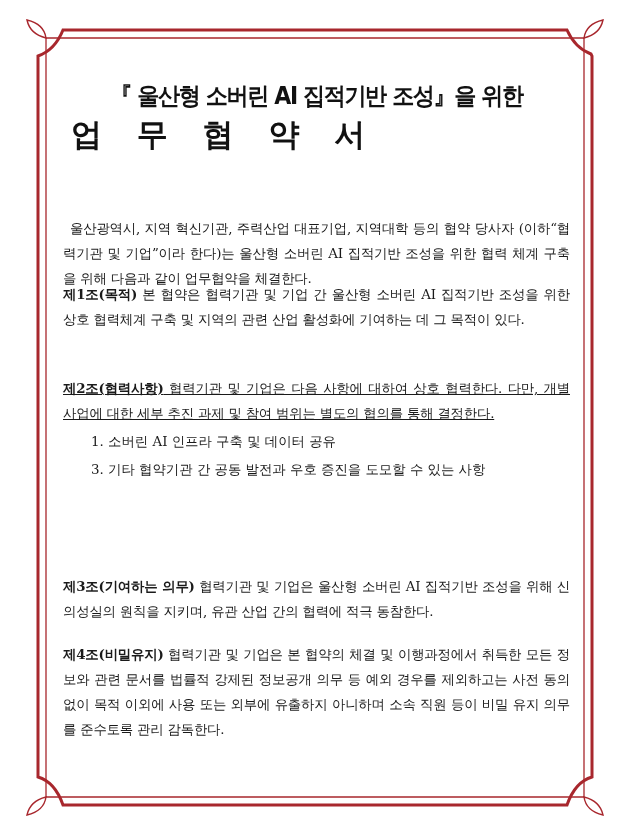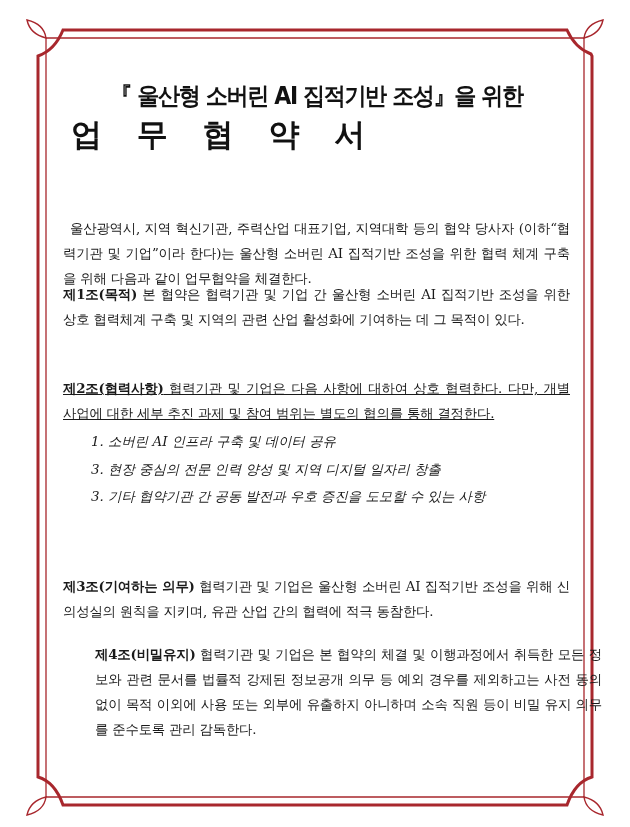--- a/index.html
+++ b/index.html
@@ -13,23 +13,23 @@
             color: #111; line-height: 32px; white-space: nowrap; }
   .title2 { position: absolute; left: 8px; top: 114px; width: 507px; text-align: left;
             font-family: "DejaVu Sans", "Liberation Sans", sans-serif; font-weight: bold;
             font-size: 31px; letter-spacing: 12px; color: #111; line-height: 40px; white-space: nowrap; }
   .body { position: absolute; left: 0; width: 507px; font-size: 13.4px; line-height: 25px;
           text-align: justify; text-align-last: left; letter-spacing: -0.2px; }
   .intro { top: 184px; text-indent: 7px; margin-top: 32px; }
   .art1 { top: 282px; }
   .art2 { top: 376px; text-decoration: underline; }
   .list { position: absolute; left: 28px; top: 428px; width: 470px; font-size: 13.4px; line-height: 27.5px; }
-  .list div { white-space: nowrap; font-style: italic; }
+  .list div { white-space: nowrap; }
   .art3 { top: 574px; }
-  .art4 { top: 642px; margin-left: 32px; }
+  .art4 { top: 642px; }
   .art-title { font-weight: bold; }
 </style>
 </head>
 <body>
 
 <svg class="frame" viewBox="0 0 630 827" xmlns="http://www.w3.org/2000/svg">
   <g fill="none" stroke="#a8272d">
 
     <path stroke-width="3" d="M63 30 L567 30 Q575 48 591 54 L592 56 L592 777 Q575 782 567 805 L63 805 Q55 782 38 777 L38 56 Q55 50 63 30 Z"></path>
 
@@ -51,21 +51,20 @@
   <div class="body art1">
     <span class="art-title">제1조(목적)</span><span> 본 협약은 협력기관 및 기업 간 울산형 소버린 AI 집적기반 조성을 위한 상호 협력체계 구축 및 지역의 관련 산업 활성화에 기여하는 데 그 목적이 있다.</span>
   </div>
 
   <div class="body art2">
     <span class="art-title">제2조(협력사항)</span><span> 협력기관 및 기업은 다음 사항에 대하여 상호 협력한다. 다만, 개별 사업에 대한 세부 추진 과제 및 참여 범위는 별도의 협의를 통해 결정한다.</span>
   </div>
 
   <div class="list">
     <div>1. 소버린 AI 인프라 구축 및 데이터 공유</div>
-    <div>3. 현장 중심의 전문 인력 양성 및 지역 디지털 일자리 창출</div>
     <div>3. 기타 협약기관 간 공동 발전과 우호 증진을 도모할 수 있는 사항</div>
   </div>
 
   <div class="body art3">
     <span class="art-title">제3조(기여하는 의무)</span><span> 협력기관 및 기업은 울산형 소버린 AI 집적기반 조성을 위해 신의성실의 원칙을 지키며, 유관 산업 간의 협력에 적극 동참한다.</span>
   </div>
 
   <div class="body art4">
     <span class="art-title">제4조(비밀유지)</span><span> 협력기관 및 기업은 본 협약의 체결 및 이행과정에서 취득한 모든 정보와 관련 문서를 법률적 강제된 정보공개 의무 등 예외 경우를 제외하고는 사전 동의 없이 목적 이외에 사용 또는 외부에 유출하지 아니하며 소속 직원 등이 비밀 유지 의무를 준수토록 관리 감독한다.</span>
   </div>

